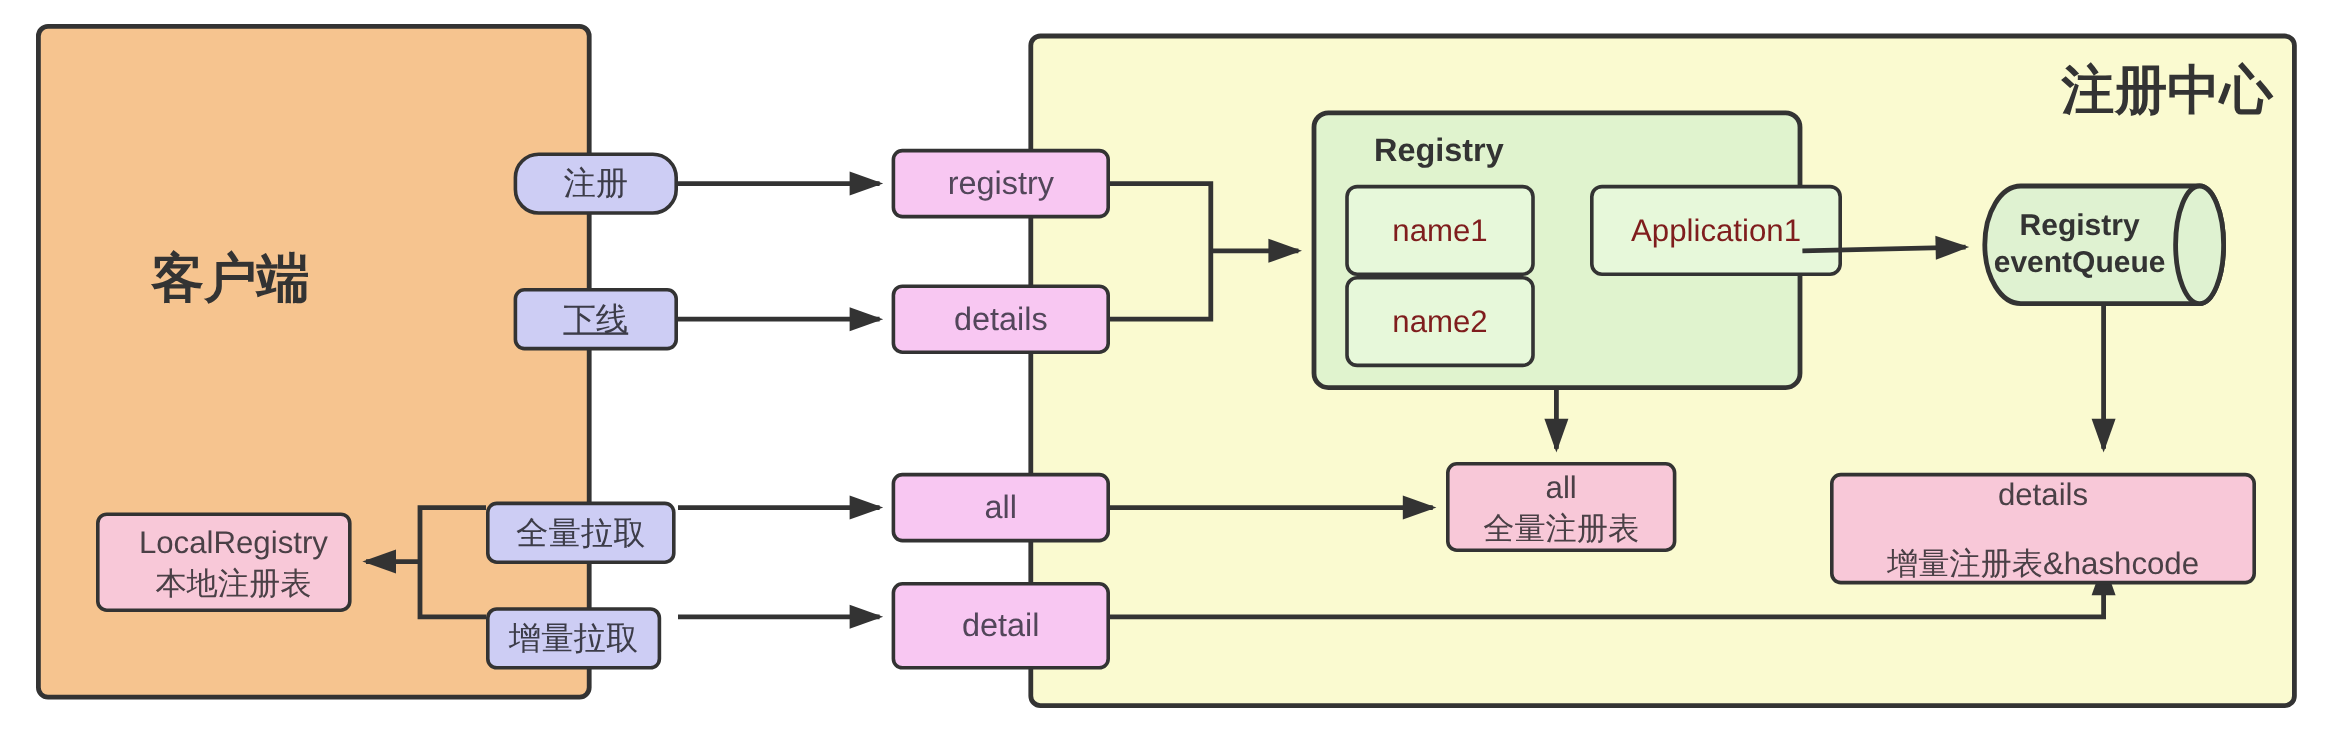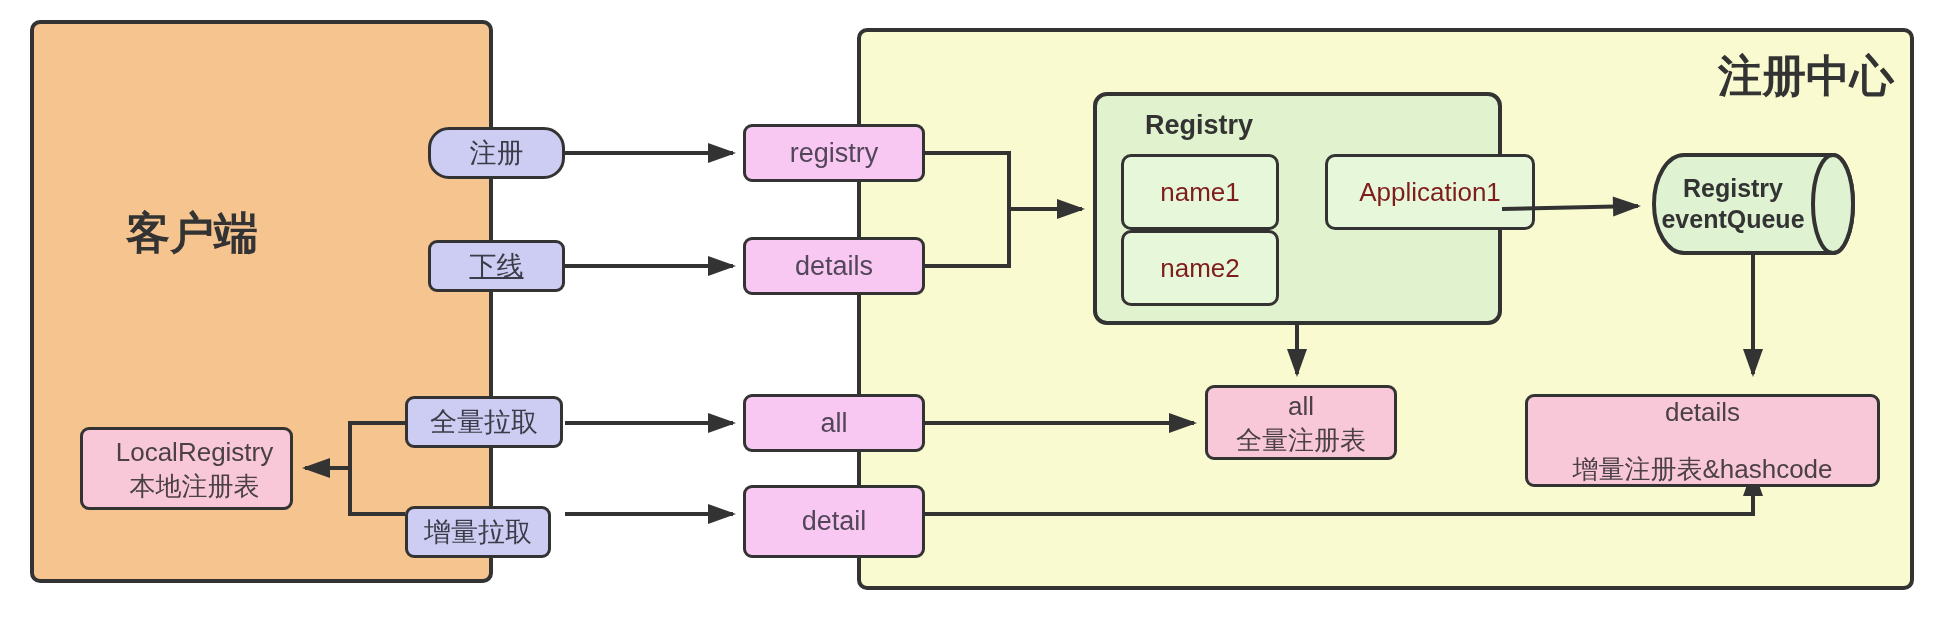--- a/index.html
+++ b/index.html
@@ -20,21 +20,21 @@
   
   .node{
     position:absolute;box-sizing:border-box;z-index:3;
     border:3px solid #333;border-radius:9px;
     display:flex;flex-direction:column;align-items:center;justify-content:center;
     text-align:center;white-space:nowrap;
   }
   .btn{background:#CDCDF4;font-size:27px;color:#3c3c48;}
   .btn.register{left:428px;top:127px;width:137px;height:52px;border-radius:21px;}
   .btn.offline{left:428px;top:240px;width:137px;height:52px;text-decoration:underline;}
-  .btn.full{left:405px;top:396px;width:158px;height:52px;}
+  .btn.full{left:405px;top:418px;width:158px;height:52px;}
   .btn.incr{left:405px;top:488px;width:146px;height:52px;margin-top:18px;}
   .endpoint{background:#F8C7F2;font-size:27px;color:#52465a;}
   .endpoint.registry{left:743px;top:124px;width:182px;height:58px;}
   .endpoint.cancel{left:743px;top:237px;width:182px;height:58px;}
   .endpoint.all{left:743px;top:394px;width:182px;height:58px;}
   .endpoint.detail{left:743px;top:485px;width:182px;height:73px;}
   .store{background:#F8C8D8;font-size:26px;line-height:34px;color:#4a4046;}
   .store.local{left:80px;top:427px;width:213px;height:83px;padding-left:16px;}
   .store.full-reg{left:1205px;top:385px;width:192px;height:75px;}
   .store.incr-reg{left:1525px;top:394px;width:355px;height:93px;gap:23px;}

